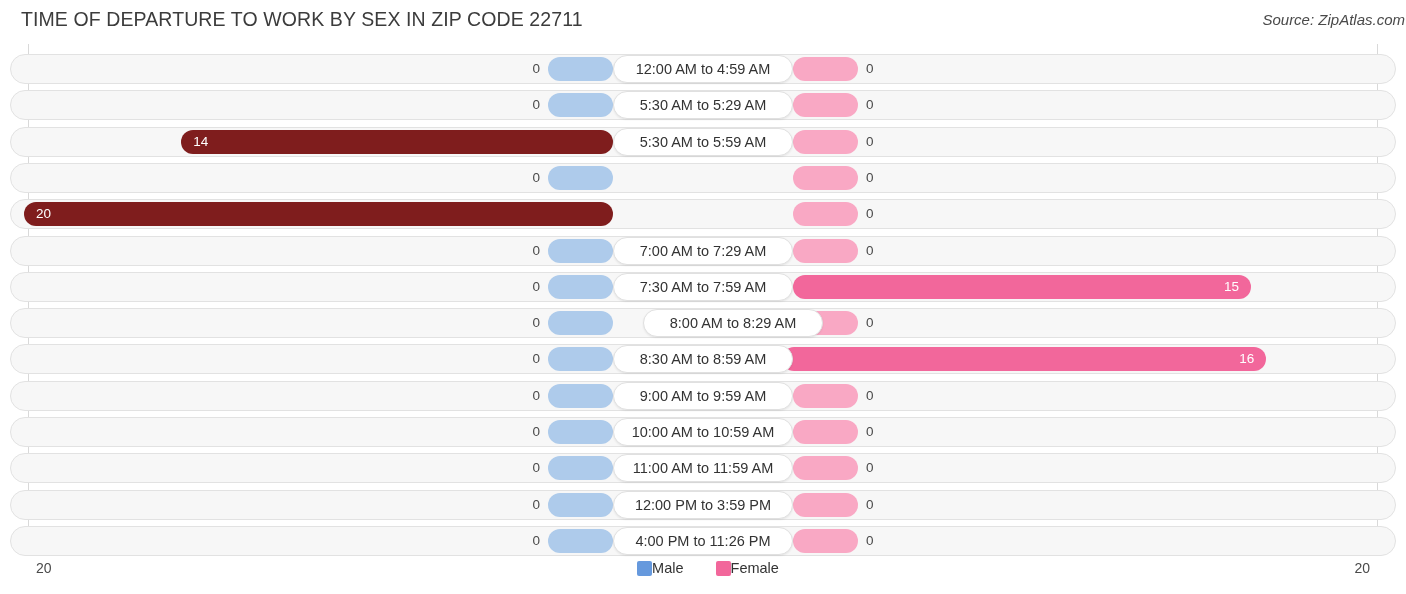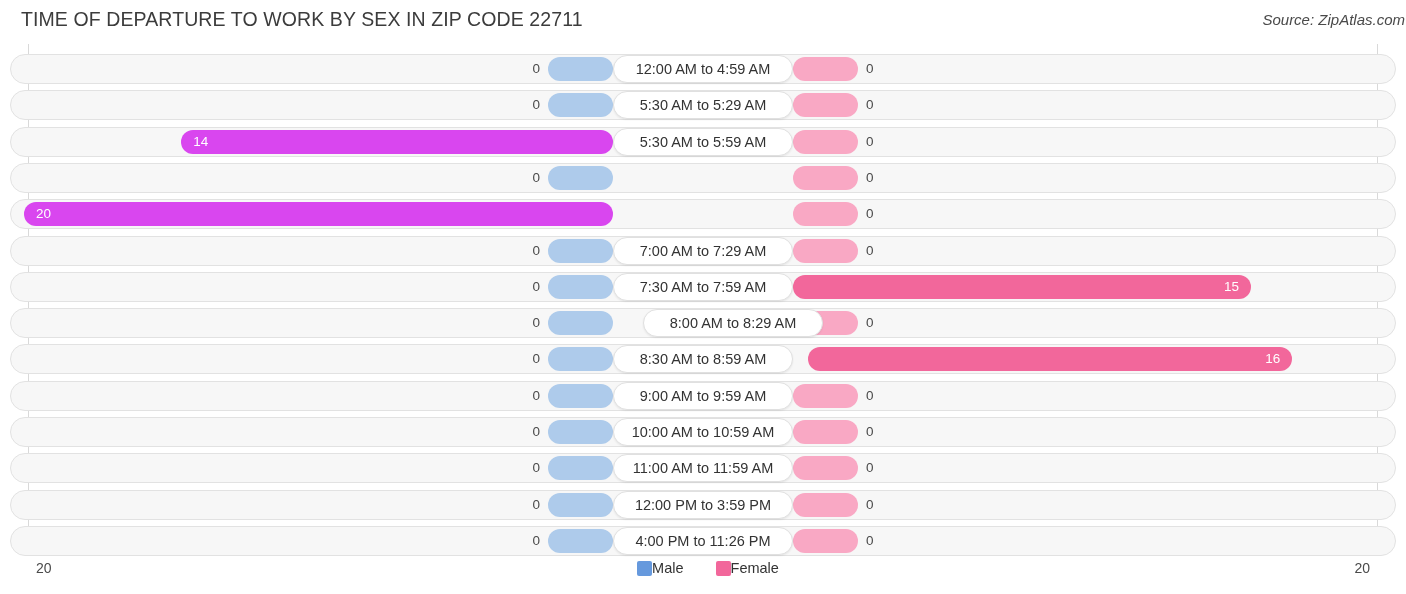--- a/index.html
+++ b/index.html
@@ -78,21 +78,21 @@
     position: absolute;
     top: 3px;
     height: 24px;
     border-radius: 12px;
     box-sizing: border-box;
   }
   .bar-male {
     background: #aecbeb;
   }
   .bar-male.nonzero {
-    background: #d946ef;
+    background: #7f1d1d;
   }
   .bar-female {
     background: #f9a8c4;
   }
   .bar-female.nonzero {
     background: #f2679b;
   }
 
   .bar-inner-value {
     position: absolute;
@@ -248,21 +248,21 @@
       <div class="bar bar-male" style="left: 538px; width: 65px;"></div>
       <div class="outside-value male" style="left: 488px; width: 42px;">0</div>
       <div class="bar bar-female" style="left: 783px; width: 65px;"></div>
       <div class="outside-value female" style="left: 856px; width: 42px;">0</div>
       <div class="center-pill" style="left: 633px;">8:00 AM to 8:29 AM</div>
     </div>
     <div class="row" style="top: 300.4px;">
       <div class="row-track"></div>
       <div class="bar bar-male" style="left: 538px; width: 65px;"></div>
       <div class="outside-value male" style="left: 488px; width: 42px;">0</div>
-      <div class="bar bar-female nonzero" style="left: 798px; width: 484.2px;">
+      <div class="bar bar-female nonzero" style="left: 772px; width: 484.2px;">
         <span class="bar-inner-value">16</span>
       </div>
       <div class="center-pill" style="left: 603px;">8:30 AM to 8:59 AM</div>
     </div>
     <div class="row" style="top: 336.7px;">
       <div class="row-track"></div>
       <div class="bar bar-male" style="left: 538px; width: 65px;"></div>
       <div class="outside-value male" style="left: 488px; width: 42px;">0</div>
       <div class="bar bar-female" style="left: 783px; width: 65px;"></div>
       <div class="outside-value female" style="left: 856px; width: 42px;">0</div>

